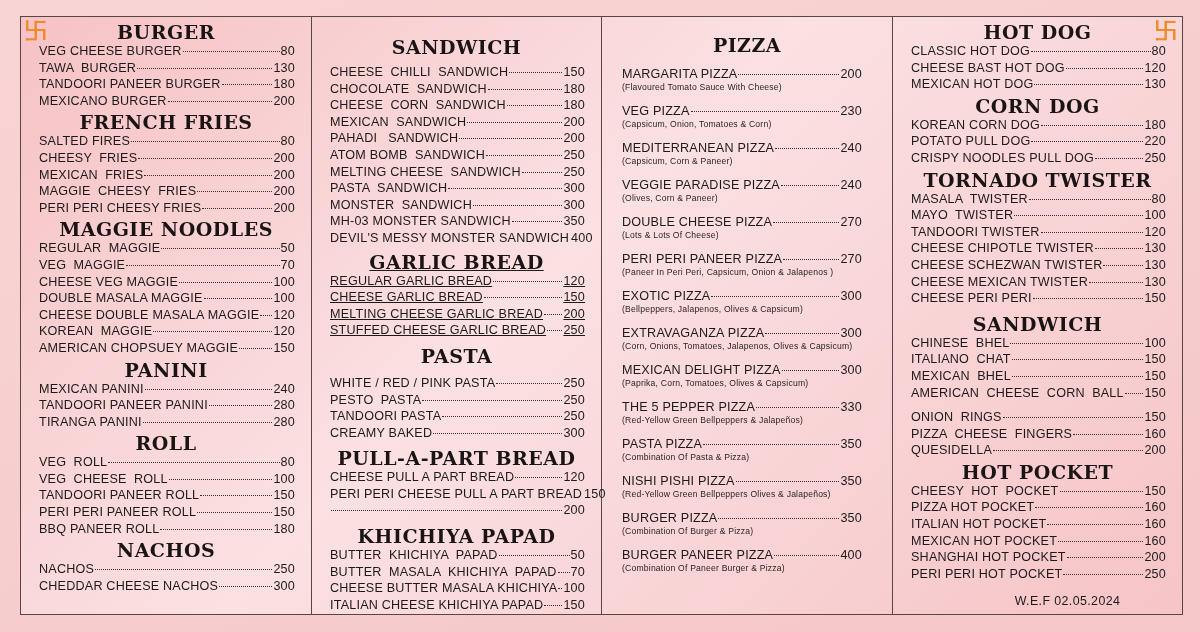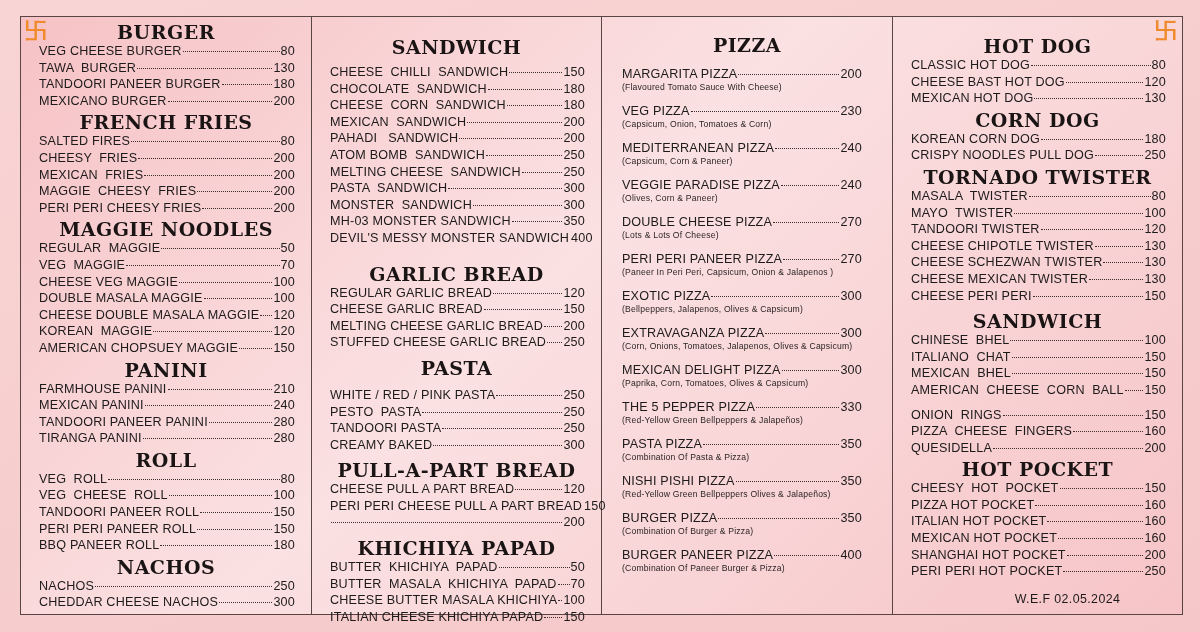--- a/index.html
+++ b/index.html
@@ -192,27 +192,20 @@
               <span class="price">150</span>
             </div>
           </div>
         </div>
       </div>
       <div style="margin-top: 2px;">
         <div class="heading">PANINI</div>
         <div style="padding-left: 8px; padding-right: 6px;">
           <div>
             <div class="row">
-              <span class="name" style="white-space: pre;">FARMHOUSE PANINI</span>
-              <span class="dots"></span>
-              <span class="price">210</span>
-            </div>
-          </div>
-          <div>
-            <div class="row">
               <span class="name" style="white-space: pre;">MEXICAN PANINI</span>
               <span class="dots"></span>
               <span class="price">240</span>
             </div>
           </div>
           <div>
             <div class="row">
               <span class="name" style="white-space: pre;">TANDOORI PANEER PANINI</span>
               <span class="dots"></span>
               <span class="price">280</span>
@@ -363,21 +356,21 @@
           </div>
           <div>
             <div class="row">
               <span class="name" style="white-space: pre;">DEVIL'S MESSY MONSTER SANDWICH</span>
               <span class="dots"></span>
               <span class="price">400</span>
             </div>
           </div>
         </div>
       </div>
-      <div style="margin-top: 16px;">
+      <div style="margin-top: 4px; text-decoration: underline;">
         <div class="heading">GARLIC BREAD</div>
         <div style="padding-left: 8px; padding-right: 6px;">
           <div>
             <div class="row">
               <span class="name" style="white-space: pre;">REGULAR GARLIC BREAD</span>
               <span class="dots"></span>
               <span class="price">120</span>
             </div>
           </div>
           <div>
@@ -608,21 +601,21 @@
               <span class="name" style="white-space: pre;">BURGER PANEER PIZZA</span>
               <span class="dots"></span>
               <span class="price">400</span>
             </div>
             <div class="desc">(Combination Of Paneer Burger &amp; Pizza)</div>
           </div>
         </div>
       </div>
     </div>
   <div class="col c4" id="col3" style="padding-top:4px;">
-      <div style="margin-top: 14px;">
+      <div style="margin-top: 0px;">
         <div class="heading">HOT DOG</div>
         <div style="padding-left: 8px; padding-right: 6px;">
           <div>
             <div class="row">
               <span class="name" style="white-space: pre;">CLASSIC HOT DOG</span>
               <span class="dots"></span>
               <span class="price">80</span>
             </div>
           </div>
           <div>
@@ -642,20 +635,27 @@
         </div>
       </div>
       <div style="margin-top: 2px;">
         <div class="heading">CORN DOG</div>
         <div style="padding-left: 8px; padding-right: 6px;">
           <div>
             <div class="row">
               <span class="name" style="white-space: pre; text-align: right;">KOREAN CORN DOG</span>
               <span class="dots"></span>
               <span class="price">180</span>
+            </div>
+          </div>
+          <div>
+            <div class="row">
+              <span class="name" style="white-space: pre;">POTATO PULL DOG</span>
+              <span class="dots"></span>
+              <span class="price">220</span>
             </div>
           </div>
           <div>
             <div class="row">
               <span class="name" style="white-space: pre;">CRISPY NOODLES PULL DOG</span>
               <span class="dots"></span>
               <span class="price">250</span>
             </div>
           </div>
         </div>

